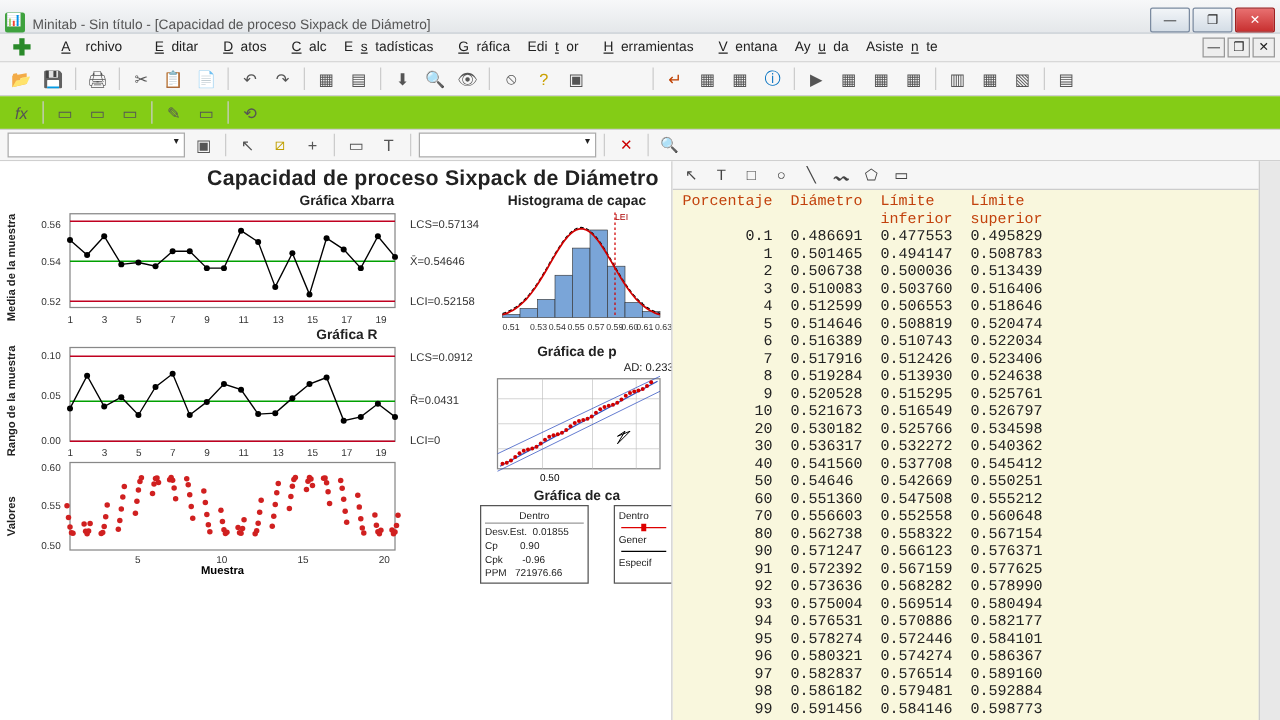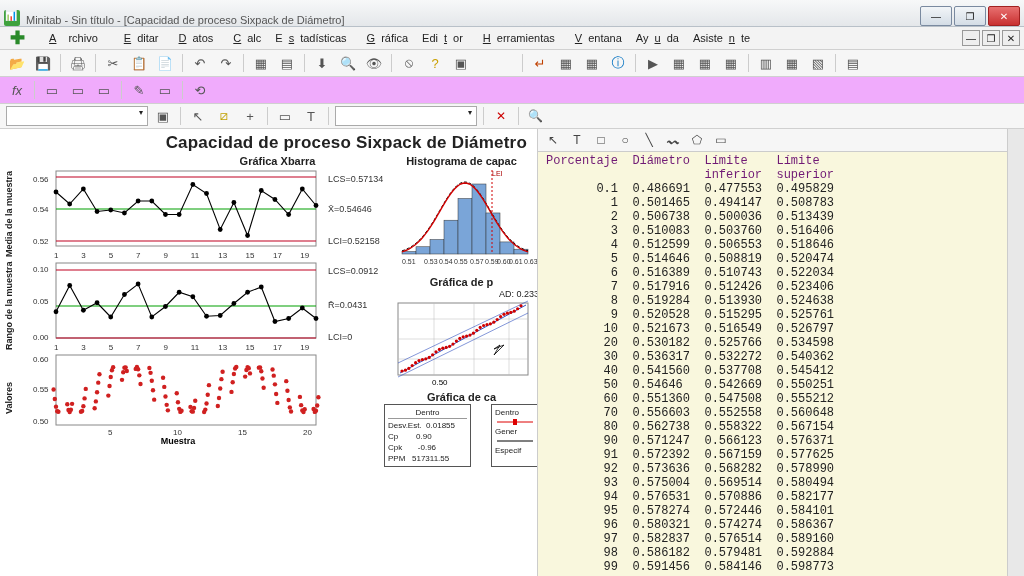--- a/index.html
+++ b/index.html
@@ -12,37 +12,37 @@
   .wbtn.close{background:linear-gradient(#e87070,#c83030);border-color:#a02020;color:#fff}
   .menubar{height:22px;background:#f3f3f3;border-bottom:1px solid #d0d0d0;display:flex;align-items:center;padding:0 4px;gap:2px}
   .menubar span{padding:2px 6px}
   .menubar .u{text-decoration:underline}
   .plus{color:#2a8a2a;font-size:18px;font-weight:bold;margin-right:4px}
   .mdi{margin-left:auto;display:flex;gap:2px;font-size:10px}
   .mdi div{width:16px;height:14px;border:1px solid #999;background:#eee;display:flex;align-items:center;justify-content:center}
   .toolbar{height:26px;background:#f6f6f6;border-bottom:1px solid #d0d0d0;display:flex;align-items:center;padding:0 6px;gap:4px}
   .tbico{width:20px;height:20px;display:flex;align-items:center;justify-content:center;font-size:13px;color:#555;border:1px solid transparent;border-radius:2px}
   .sep{width:1px;height:18px;background:#ccc;margin:0 2px}
-  .toolrow2{height:26px;background:#f0abfc;border-bottom:1px solid #d0d0d0;display:flex;align-items:center;padding:0 6px;gap:4px;font-size:11px;color:#777}
+  .toolrow2{height:26px;background:#84cc16;border-bottom:1px solid #d0d0d0;display:flex;align-items:center;padding:0 6px;gap:4px;font-size:11px;color:#777}
   .toolrow3{height:24px;background:#f6f6f6;border-bottom:1px solid #d0d0d0;display:flex;align-items:center;padding:0 6px;gap:4px}
   .combo{width:140px;height:18px;border:1px solid #aaa;background:#fff;position:relative}
   .combo::after{content:"▾";position:absolute;right:4px;top:1px;font-size:8px}
   .workspace{display:flex;height:calc(576px - 26px - 22px - 26px - 26px - 24px);}
   .graphpane{width:538px;background:#fff;border-right:1px solid #ccc;padding:4px 10px 0 28px;box-sizing:border-box;position:relative;overflow:hidden}
   .maintitle{text-align:right;font-weight:bold;font-size:17px;margin:0 0 0 0;letter-spacing:.2px}
   .subtitle{text-align:center;font-weight:bold;font-size:11px;margin:2px 0 1px}
   .chartwrap{position:relative}
   .axis-v{position:absolute;left:-24px;top:0;bottom:0;writing-mode:vertical-rl;transform:rotate(180deg);font-weight:bold;font-size:9px;text-align:center}
   svg{display:block}
   .anno{position:absolute;font-size:9px;color:#333}
   .tooltip-row{height:22px;border-bottom:1px solid #ccc;display:flex;align-items:center;gap:6px;padding:0 6px;background:#f6f6f6}
   .tooltip-row .ti{width:18px;height:16px;display:flex;align-items:center;justify-content:center;font-size:12px;color:#444}
   .datapane{flex:1;display:flex;flex-direction:column}
   .table{flex:1;background:#f9f7dd;font-family:"Courier New",monospace;font-size:12px;line-height:14px;padding:2px 8px 0 8px;white-space:pre;overflow:hidden}
-  .tblhead{color:#701a75}
+  .tblhead{color:#c2410c}
   .scroll{width:16px;background:#e8e8e8;border-left:1px solid #ccc}
   .xbtn{font-size:12px;color:#c00}
   .mag{font-size:12px}
   .last20 svg,.prob svg,.hist svg{overflow:visible}
   .legendbox{border:1px solid #555;font-size:8px;padding:2px 3px;line-height:11px}
 </style>
 </head>
 <body>
 
 <div class="titlebar">
@@ -199,20 +199,21 @@
             <text x="217.57894736842104" y="90">15</text>
             <text x="244.94736842105263" y="90">17</text>
             <text x="272.3157894736842" y="90">19</text>
           </g>
       </svg>
       <div class="anno" style="left:300px;top:6px">LCS=0.57134</div>
       <div class="anno" style="left:300px;top:36px">X̄=0.54646</div>
       <div class="anno" style="left:300px;top:68px">LCI=0.52158</div>
     </div>
 
+    <div class="subtitle">Gráfica R</div>
     <div class="chartwrap" style="height:92px">
       <div class="axis-v">Rango de la muestra</div>
       <svg width="300" height="92">
         <rect x="28" y="3" width="260" height="75" fill="none" stroke="#888"></rect>
         <line x1="28" y1="10" x2="288" y2="10" stroke="#c00020" stroke-width="1.2"></line>
         <line x1="28" y1="46" x2="288" y2="46" stroke="#00a000" stroke-width="1.2"></line>
         <line x1="28" y1="78" x2="288" y2="78" stroke="#c00020" stroke-width="1.2"></line>
         <polyline id="r-poly" fill="none" stroke="#000" stroke-width="1.1" points="28,51.75 41.68421052631579,25.499999999999993 55.368421052631575,50.25 69.05263157894737,42.75 82.73684210526315,57 96.42105263157895,34.5 110.10526315789474,24.000000000000007 123.78947368421052,57 137.4736842105263,46.5 151.1578947368421,32.25 164.8421052631579,36.75000000000001 178.52631578947367,56.25 192.21052631578948,55.5 205.89473684210526,43.5 219.57894736842104,32.25 233.26315789473685,26.999999999999993 246.94736842105263,61.5 260.63157894736844,58.5 274.3157894736842,48 288,58.5 "></polyline>
         <g id="r-pts" fill="#000">
             <circle cx="28" cy="51.75" r="2.4"></circle>
@@ -472,21 +473,21 @@
         </svg>
       </div>
 
       <div class="subtitle" style="margin-top:4px">Gráfica de ca</div>
       <div style="display:flex;gap:20px">
         <div class="legendbox" style="width:90px">
           <div style="text-align:center;border-bottom:1px solid #999;margin-bottom:1px">Dentro</div>
           <div><span>Desv.Est.</span>&nbsp;&nbsp;<span>0.01855</span></div>
           <div><span>Cp</span>&nbsp;&nbsp;&nbsp;&nbsp;&nbsp;&nbsp;&nbsp;&nbsp;<span>0.90</span></div>
           <div><span>Cpk</span>&nbsp;&nbsp;&nbsp;&nbsp;&nbsp;&nbsp;&nbsp;<span>-0.96</span></div>
-          <div><span>PPM</span>&nbsp;&nbsp;&nbsp;<span>517311.55</span></div>
+          <div><span>PPM</span>&nbsp;&nbsp;&nbsp;<span>721976.66</span></div>
         </div>
         <div class="legendbox" style="width:44px">
           <div>Dentro</div>
           <svg width="40" height="8">
               <line x1="2" y1="4" x2="38" y2="4" stroke="#d00"></line>
               <rect x="18" y="1" width="4" height="6" fill="#d00"></rect>
             </svg>
           <div>Gener</div>
           <svg width="40" height="8">
               <line x1="2" y1="4" x2="38" y2="4" stroke="#000"></line>

